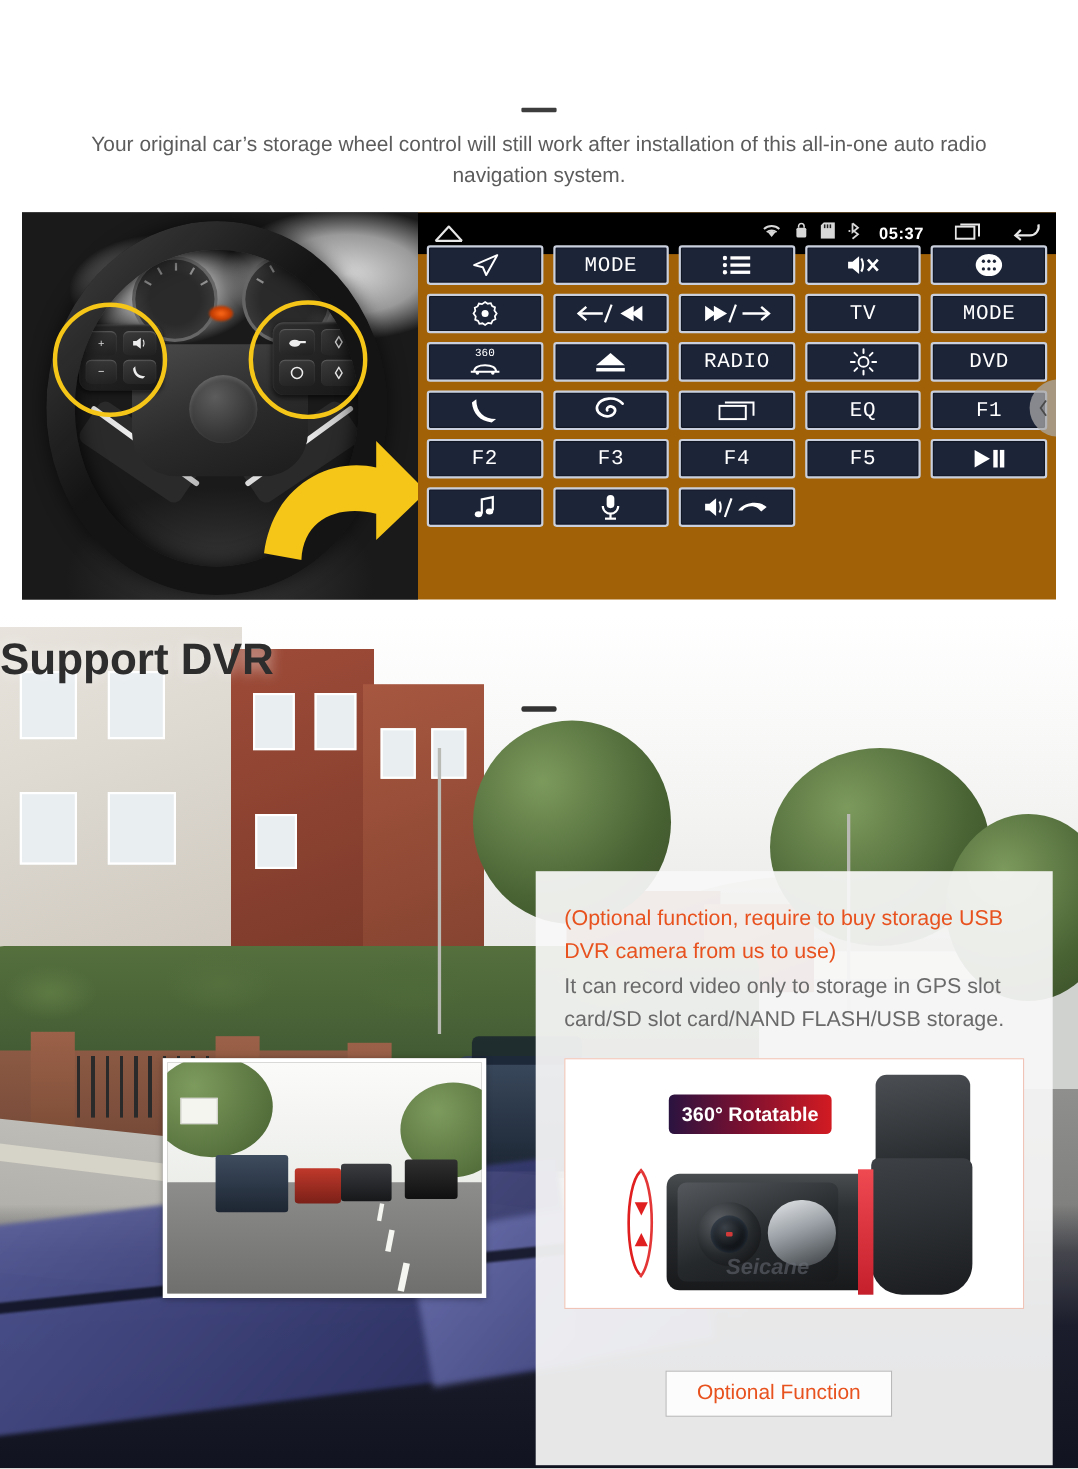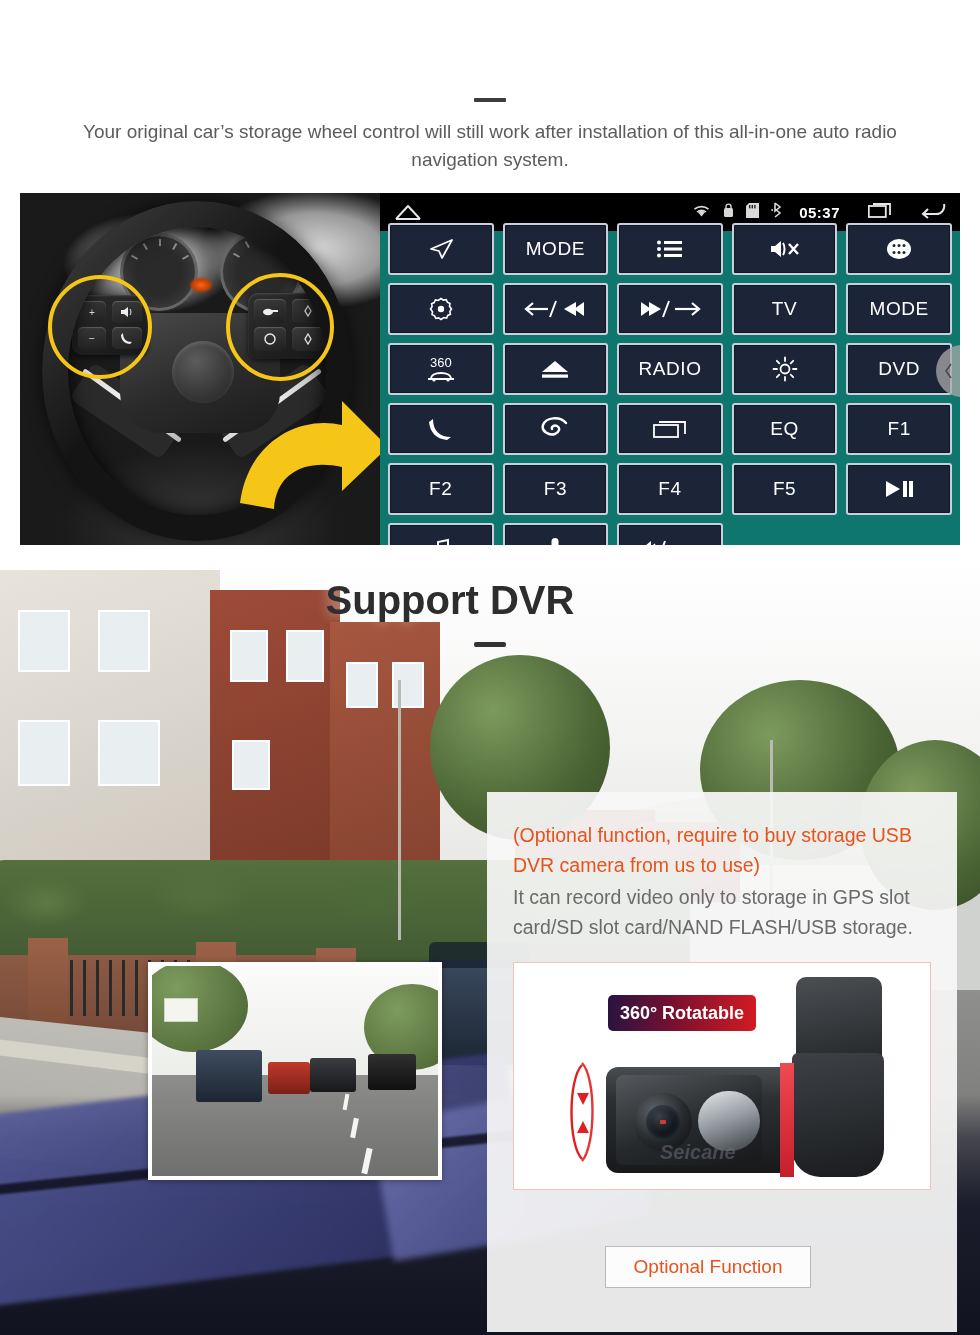--- a/index.html
+++ b/index.html
@@ -108,47 +108,48 @@
   .hc1 { left:28px; top:82px; width:104px; height:104px; }
   .hc2 { left:206px; top:80px; width:108px; height:108px; }
 
   
   .arrow-wrap { position:absolute; left:210px; top:198px; width:160px; height:120px; }
   .arrow-wrap svg { display:block; }
 
   
   .headunit {
     position:absolute; left:360px; top:0; width:580px; height:352px;
-    background:#0f766e; overflow:hidden;
+    background:#a16207; overflow:hidden;
   }
   .hu-status {
     position:relative; height:38px; background:#000; display:flex; align-items:center;
     padding:0 14px; color:#e9e9e9;
   }
   .hu-home { width:34px; display:flex; align-items:center; }
   .hu-spacer { flex:1; }
   .hu-icons { display:flex; align-items:center; gap:12px; }
   .hu-clock { font-size:15px; font-weight:bold; letter-spacing:.5px; color:#fff; margin:0 6px 0 4px;}
   .hu-right { display:flex; align-items:center; gap:26px; margin-left:22px; }
 
   .grid {
     position:absolute; left:0; top:30px; width:580px;
     display:grid; grid-template-columns:repeat(5,1fr); gap:8px 9px;
     padding:0 8px;
   }
   .gbtn {
-    height:52px; background:#1c2438; border:2px solid #c9cfdc; border-radius:3px;
+    height:36px; background:#1c2438; border:2px solid #c9cfdc; border-radius:3px;
     display:flex; align-items:center; justify-content:center;
     color:#ffffff; font-size:19px; letter-spacing:.6px;
     box-shadow: inset 0 0 0 1px rgba(0,0,0,.35);
+    font-family: Liberation Mono, monospace;
   }
   .gbtn.empty { background:transparent; border:none; box-shadow:none; }
   .gbtn svg { display:block; }
   .gbtn .b360 { display:flex; flex-direction:column; align-items:center; line-height:1; }
-  .gbtn .b360 .num { font-size:13px; letter-spacing:0; margin-bottom:1px; }
+  .gbtn .b360 .num { font-size:10px; letter-spacing:0; margin-bottom:1px; }
 
   .actionrow {
     position:absolute; right:10px; bottom:10px; display:flex; gap:12px;
   }
   .actbtn {
     width:74px; height:35px; border-radius:3px;
     display:flex; align-items:center; justify-content:center;
     font-size:16px; color:#fff; border:2px solid #e6e6e6;
   }
   .actbtn.primary { background:#1452e6; }
@@ -260,21 +261,21 @@
     position:absolute; left:380px; bottom:95px; width:260px; height:140px;
     background:linear-gradient(140deg, rgba(120,126,190,.75), rgba(60,64,120,.9));
     transform:rotate(-10deg); filter:blur(3px);
   }
   .wiper {
     position:absolute; left:-20px; bottom:170px; width:600px; height:10px;
     background:rgba(10,12,22,.8); transform:rotate(-6deg); border-radius:5px; filter:blur(1px);
   }
 
   .s2-title {
-    position:absolute; left:16px; top:18px; width:868px; text-align:center;
+    position:absolute; left:0; top:18px; width:868px; 
     font-size:40px; font-weight:bold; color:#2d2d2d; z-index:6;
     text-shadow:0 0 12px rgba(255,255,255,.55);
   }
   .s2-rule {
     position:absolute; top:82px; left:474px; width:32px; height:5px;
     background:#333; border-radius:2px; z-index:6;
   }
 
   
   .dvr-inset {

